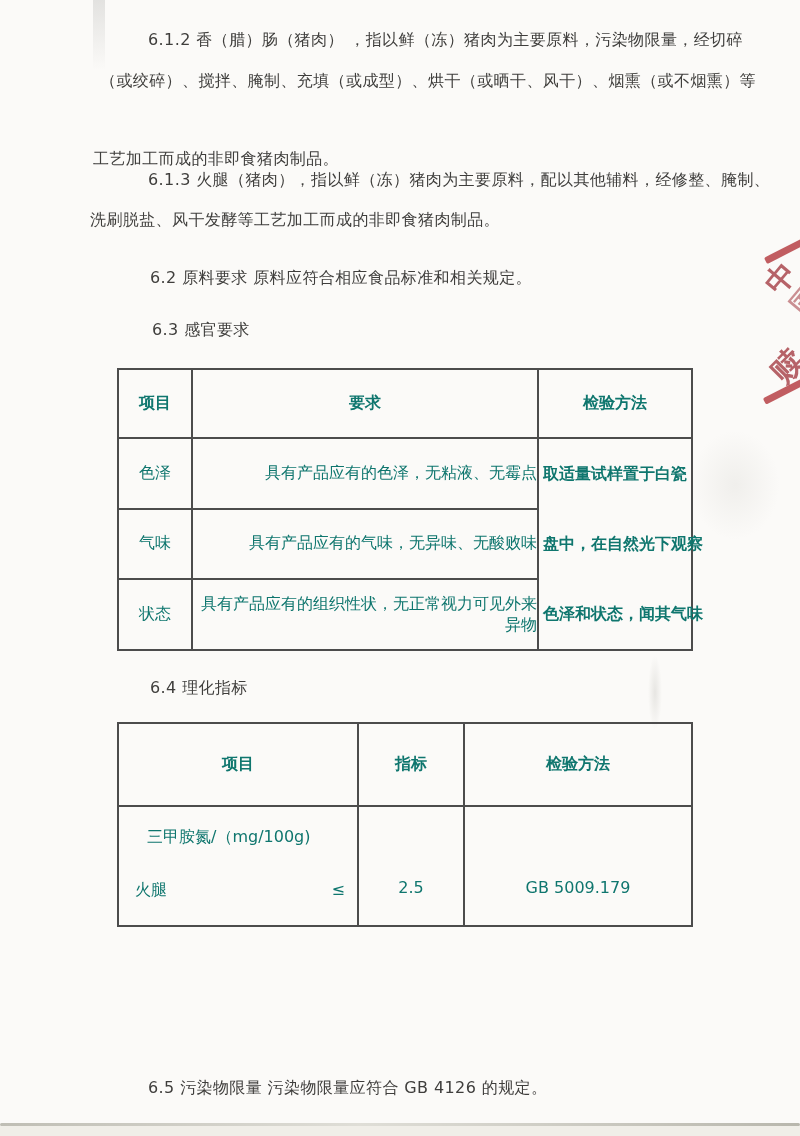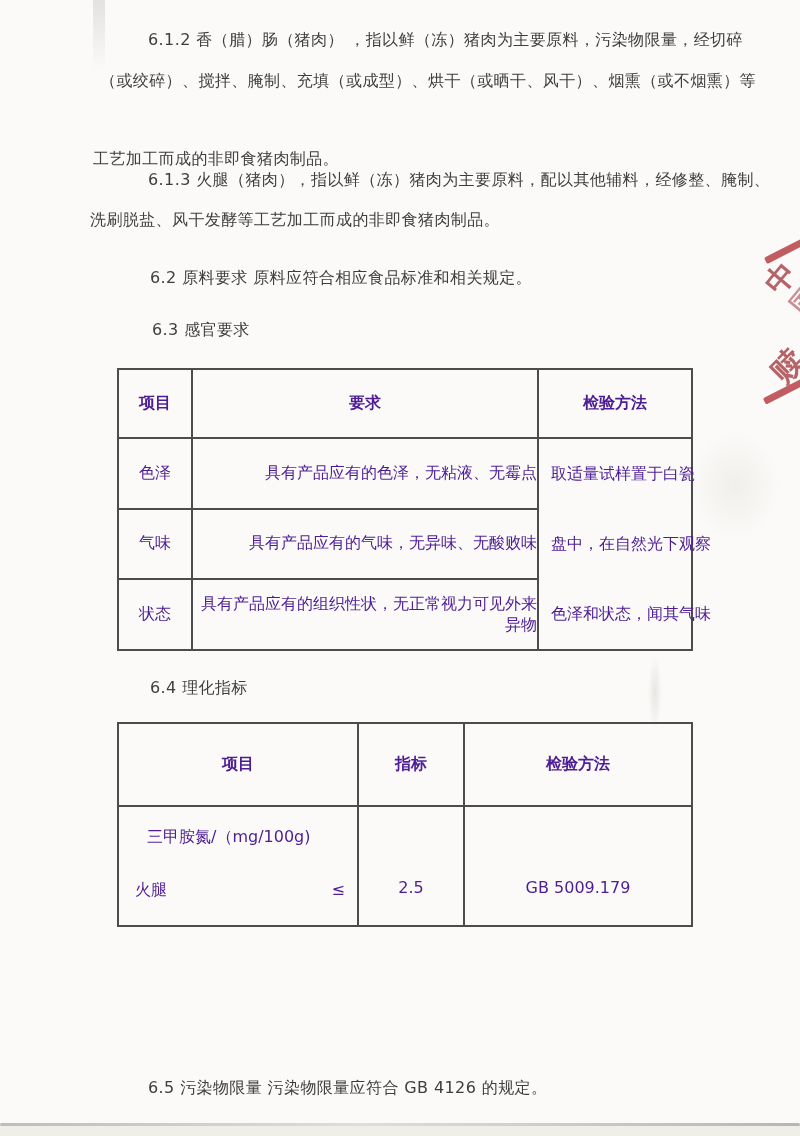--- a/index.html
+++ b/index.html
@@ -49,41 +49,42 @@
     white-space: nowrap;
     color: #3f3e3c;
   }
 
   
   table.doc {
     position: absolute;
     border-collapse: collapse;
     table-layout: fixed;
     font-size: 16px;
-    color: #4c1d95;
+    color: #0f766e;
   }
   table.doc td, table.doc th {
     border: 2px solid #4c4c4c;
     padding: 0;
     font-weight: normal;
   }
   table.doc th { font-weight: bold; text-align: center; }
 
   
   #sensory { left: 117px; top: 368px; width: 574px; }
   #sensory col.c1 { width: 74px; }
   #sensory col.c2 { width: 346px; }
   #sensory col.c3 { width: 154px; }
   #sensory tr.hdr { height: 69px; }
   #sensory tr.r   { height: 70px; }
   #sensory td.item { text-align: center; }
   #sensory td.req  { text-align: right; }
   #sensory td.method {
     vertical-align: middle;
-    padding-left: 12px;
+    padding-left: 4px;
+    font-weight: bold;
   }
   #sensory td.method .mline {
     line-height: 70px;
     white-space: nowrap;
     font-size: 16px;
   }
 
   
   #physchem { left: 117px; top: 722px; width: 574px; }
   #physchem col.c1 { width: 240px; }

